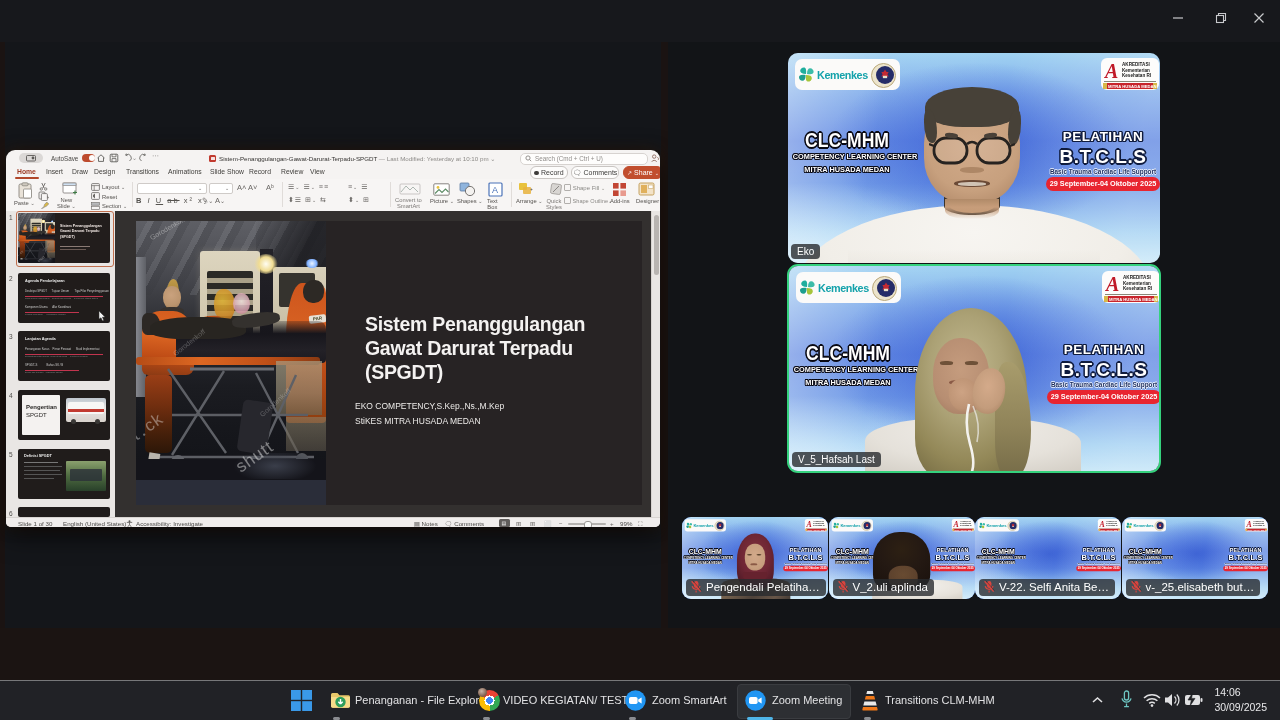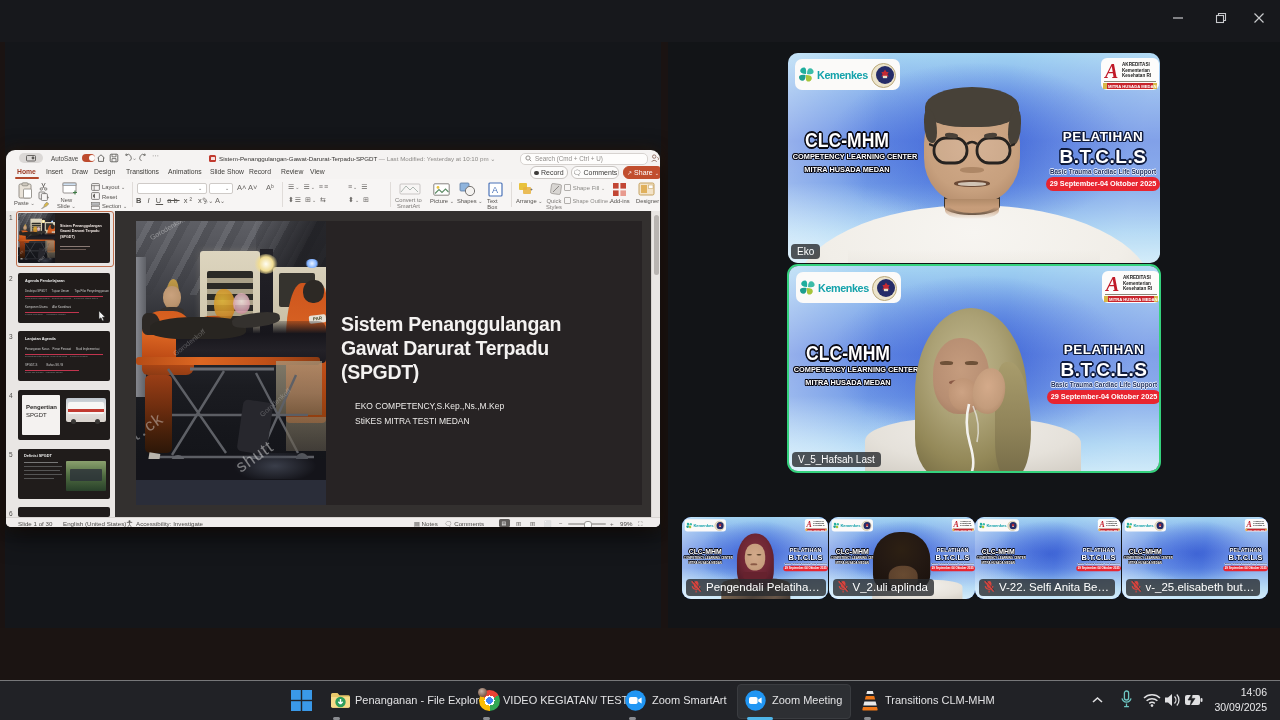--- a/index.html
+++ b/index.html
@@ -408,23 +408,23 @@
         <div style="position:absolute;left:104px;top:180px;width:30px;height:52px;background:#27272d;border-radius:5px;transform:rotate(8deg);"></div>
         <div style="position:absolute;left:0;top:238px;width:190px;height:22px;background:#14141a;"></div>
         <div style="position:absolute;left:96px;top:232px;width:86px;height:26px;background:radial-gradient(60% 80% at 50% 50%,#3a3e4a,rgba(58,62,74,0) 80%);"></div>
         <div style="position:absolute;left:12px;top:4px;font-size:7px;color:#d8d8d8;opacity:.5;transform:rotate(-30deg);">Gorodenkoff</div>
         <div style="position:absolute;left:34px;top:118px;font-size:7px;color:#d8d8d8;opacity:.32;transform:rotate(-38deg);">Gorodenkoff</div>
         <div style="position:absolute;left:120px;top:178px;font-size:7px;color:#d8d8d8;opacity:.3;transform:rotate(-42deg);">Gorodenkoff</div>
         <div style="position:absolute;left:-15px;top:196px;font-size:17px;color:#e8e8e8;opacity:.42;transform:rotate(-35deg);letter-spacing:1px;">st․ck</div>
         <div style="position:absolute;left:98px;top:226px;font-size:17px;color:#e8e8e8;opacity:.48;transform:rotate(-35deg);letter-spacing:1px;">shutt</div>
       </div>
       <div style="position:absolute;left:0;top:259px;width:190px;height:25px;background:#2a2d39;"></div>
-      <div style="position:absolute;left:205px;top:92px;width:280px;font-size:19.5px;font-weight:600;letter-spacing:-0.3px;color:#f4f2f1;line-height:23.8px;">Sistem Penanggulangan Gawat Darurat Terpadu (SPGDT)</div>
+      <div style="position:absolute;left:229px;top:92px;width:280px;font-size:19.5px;font-weight:600;letter-spacing:-0.3px;color:#f4f2f1;line-height:23.8px;">Sistem Penanggulangan Gawat Darurat Terpadu (SPGDT)</div>
       <div style="position:absolute;left:219px;top:180px;font-size:8.5px;color:#eceae8;">EKO COMPETENCY,S.Kep.,Ns.,M.Kep</div>
-      <div style="position:absolute;left:219px;top:194.5px;font-size:8.5px;color:#eceae8;">StiKES MITRA TESTI MEDAN</div>
+      <div style="position:absolute;left:219px;top:194.5px;font-size:8.5px;color:#eceae8;">StiKES MITRA HUSADA MEDAN</div>
     </div>
   </div>
   <div id="scroll">
         <div style="position:absolute;left:1.5px;top:4px;width:5px;height:60px;border-radius:3px;background:#b8b4b1;"></div>
       </div>
 
   </div>
   <div id="ppt-status">
     <div class="st" style="left:12px;">Slide 1 of 30</div>
     <div class="st" style="left:57px;">English (United States)</div>
@@ -800,14 +800,14 @@
     </svg>
   <svg style="position:absolute;left:1164px;top:11px" width="17" height="16" viewBox="0 0 17 16">
       <path d="M1 5.5h3l4-3.5v12l-4-3.5H1z" fill="#e0e0e2"></path>
       <path d="M10.5 4.5a5 5 0 010 7M12.8 2.5a8 8 0 010 11" stroke="#e0e0e2" stroke-width="1.3" fill="none"></path>
     </svg>
   <svg style="position:absolute;left:1184px;top:11px" width="19" height="15" viewBox="0 0 19 15">
       <rect x="1" y="3" width="15" height="10" rx="2" fill="#e0e0e2"></rect>
       <rect x="16.5" y="6" width="2" height="4" rx="1" fill="#e0e0e2"></rect>
       <path d="M8.5 1L4 8h3.4L6 14l5-7.6H7.6z" fill="#1e2023" stroke="#1e2023" stroke-width="0.6"></path>
     </svg>
-  <div style="position:absolute;right:13px;top:4px;font-size:10.5px;color:#e8e8ea;text-align:right;line-height:15px;">14:06<br>30/09/2025</div>
+  <div style="position:absolute;right:13px;top:4px;font-size:10.5px;color:#e8e8ea;text-align:left;line-height:15px;">14:06<br>30/09/2025</div>
 </div>
 
 </body></html>

